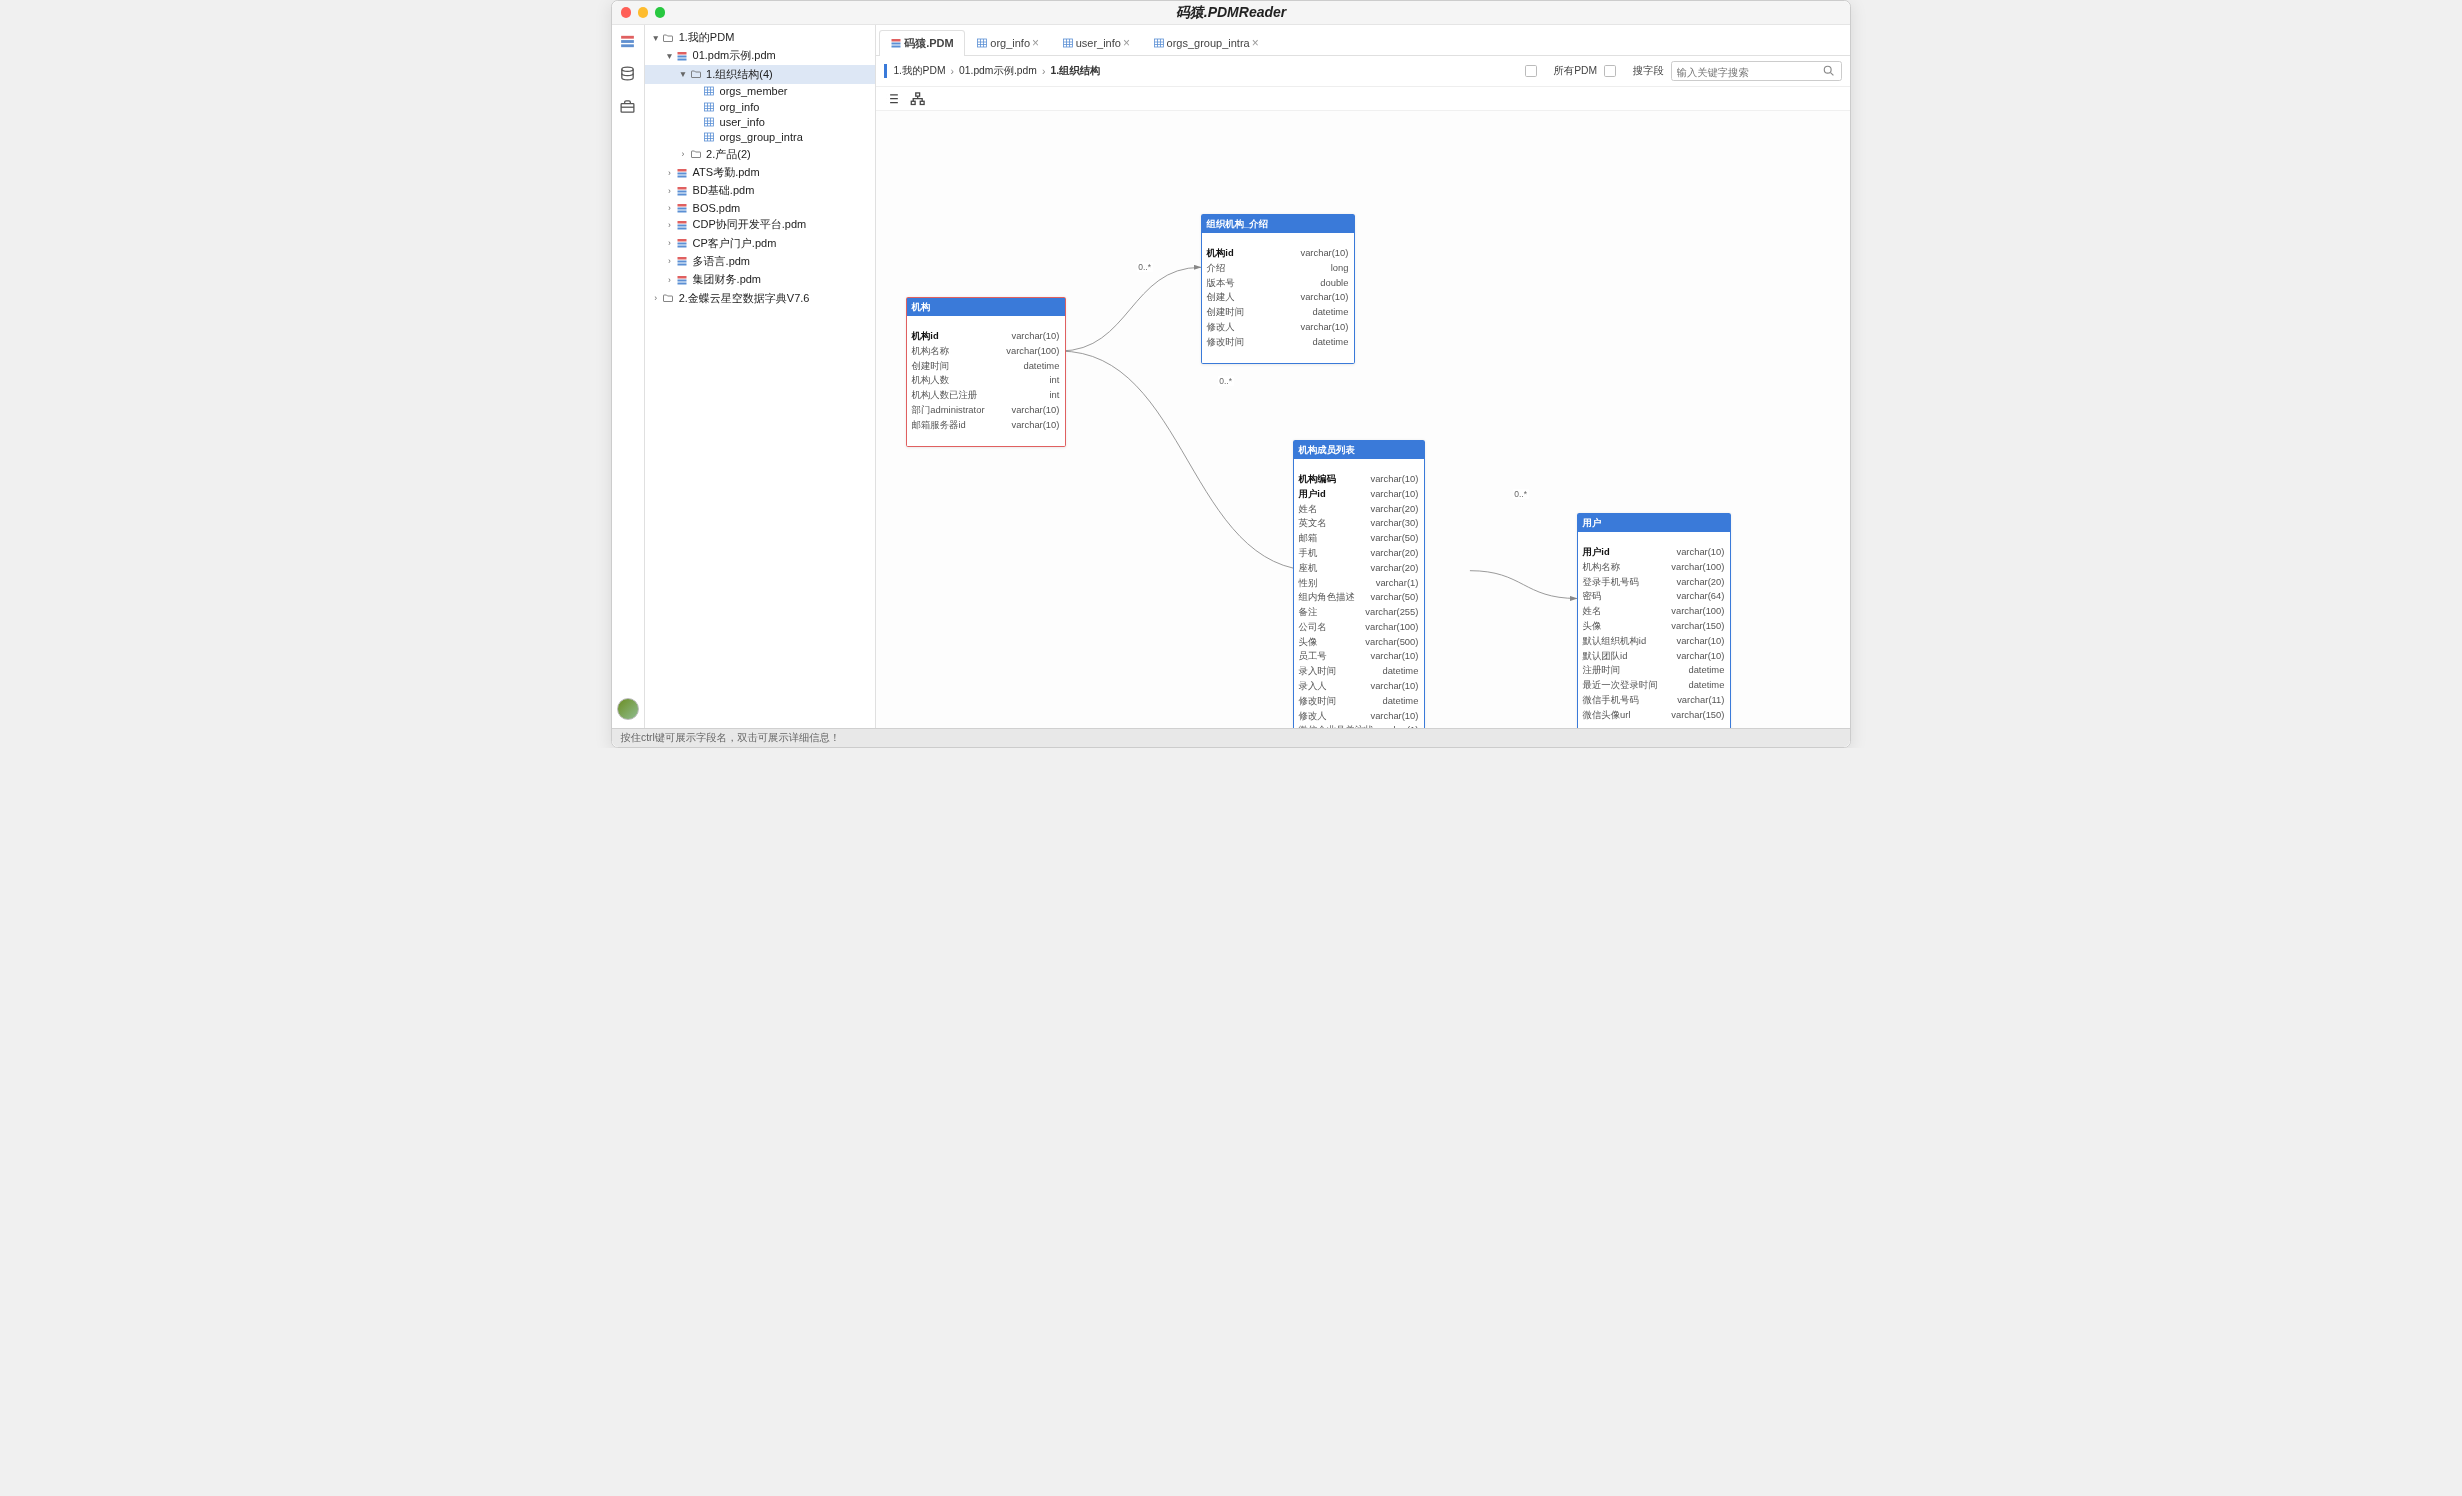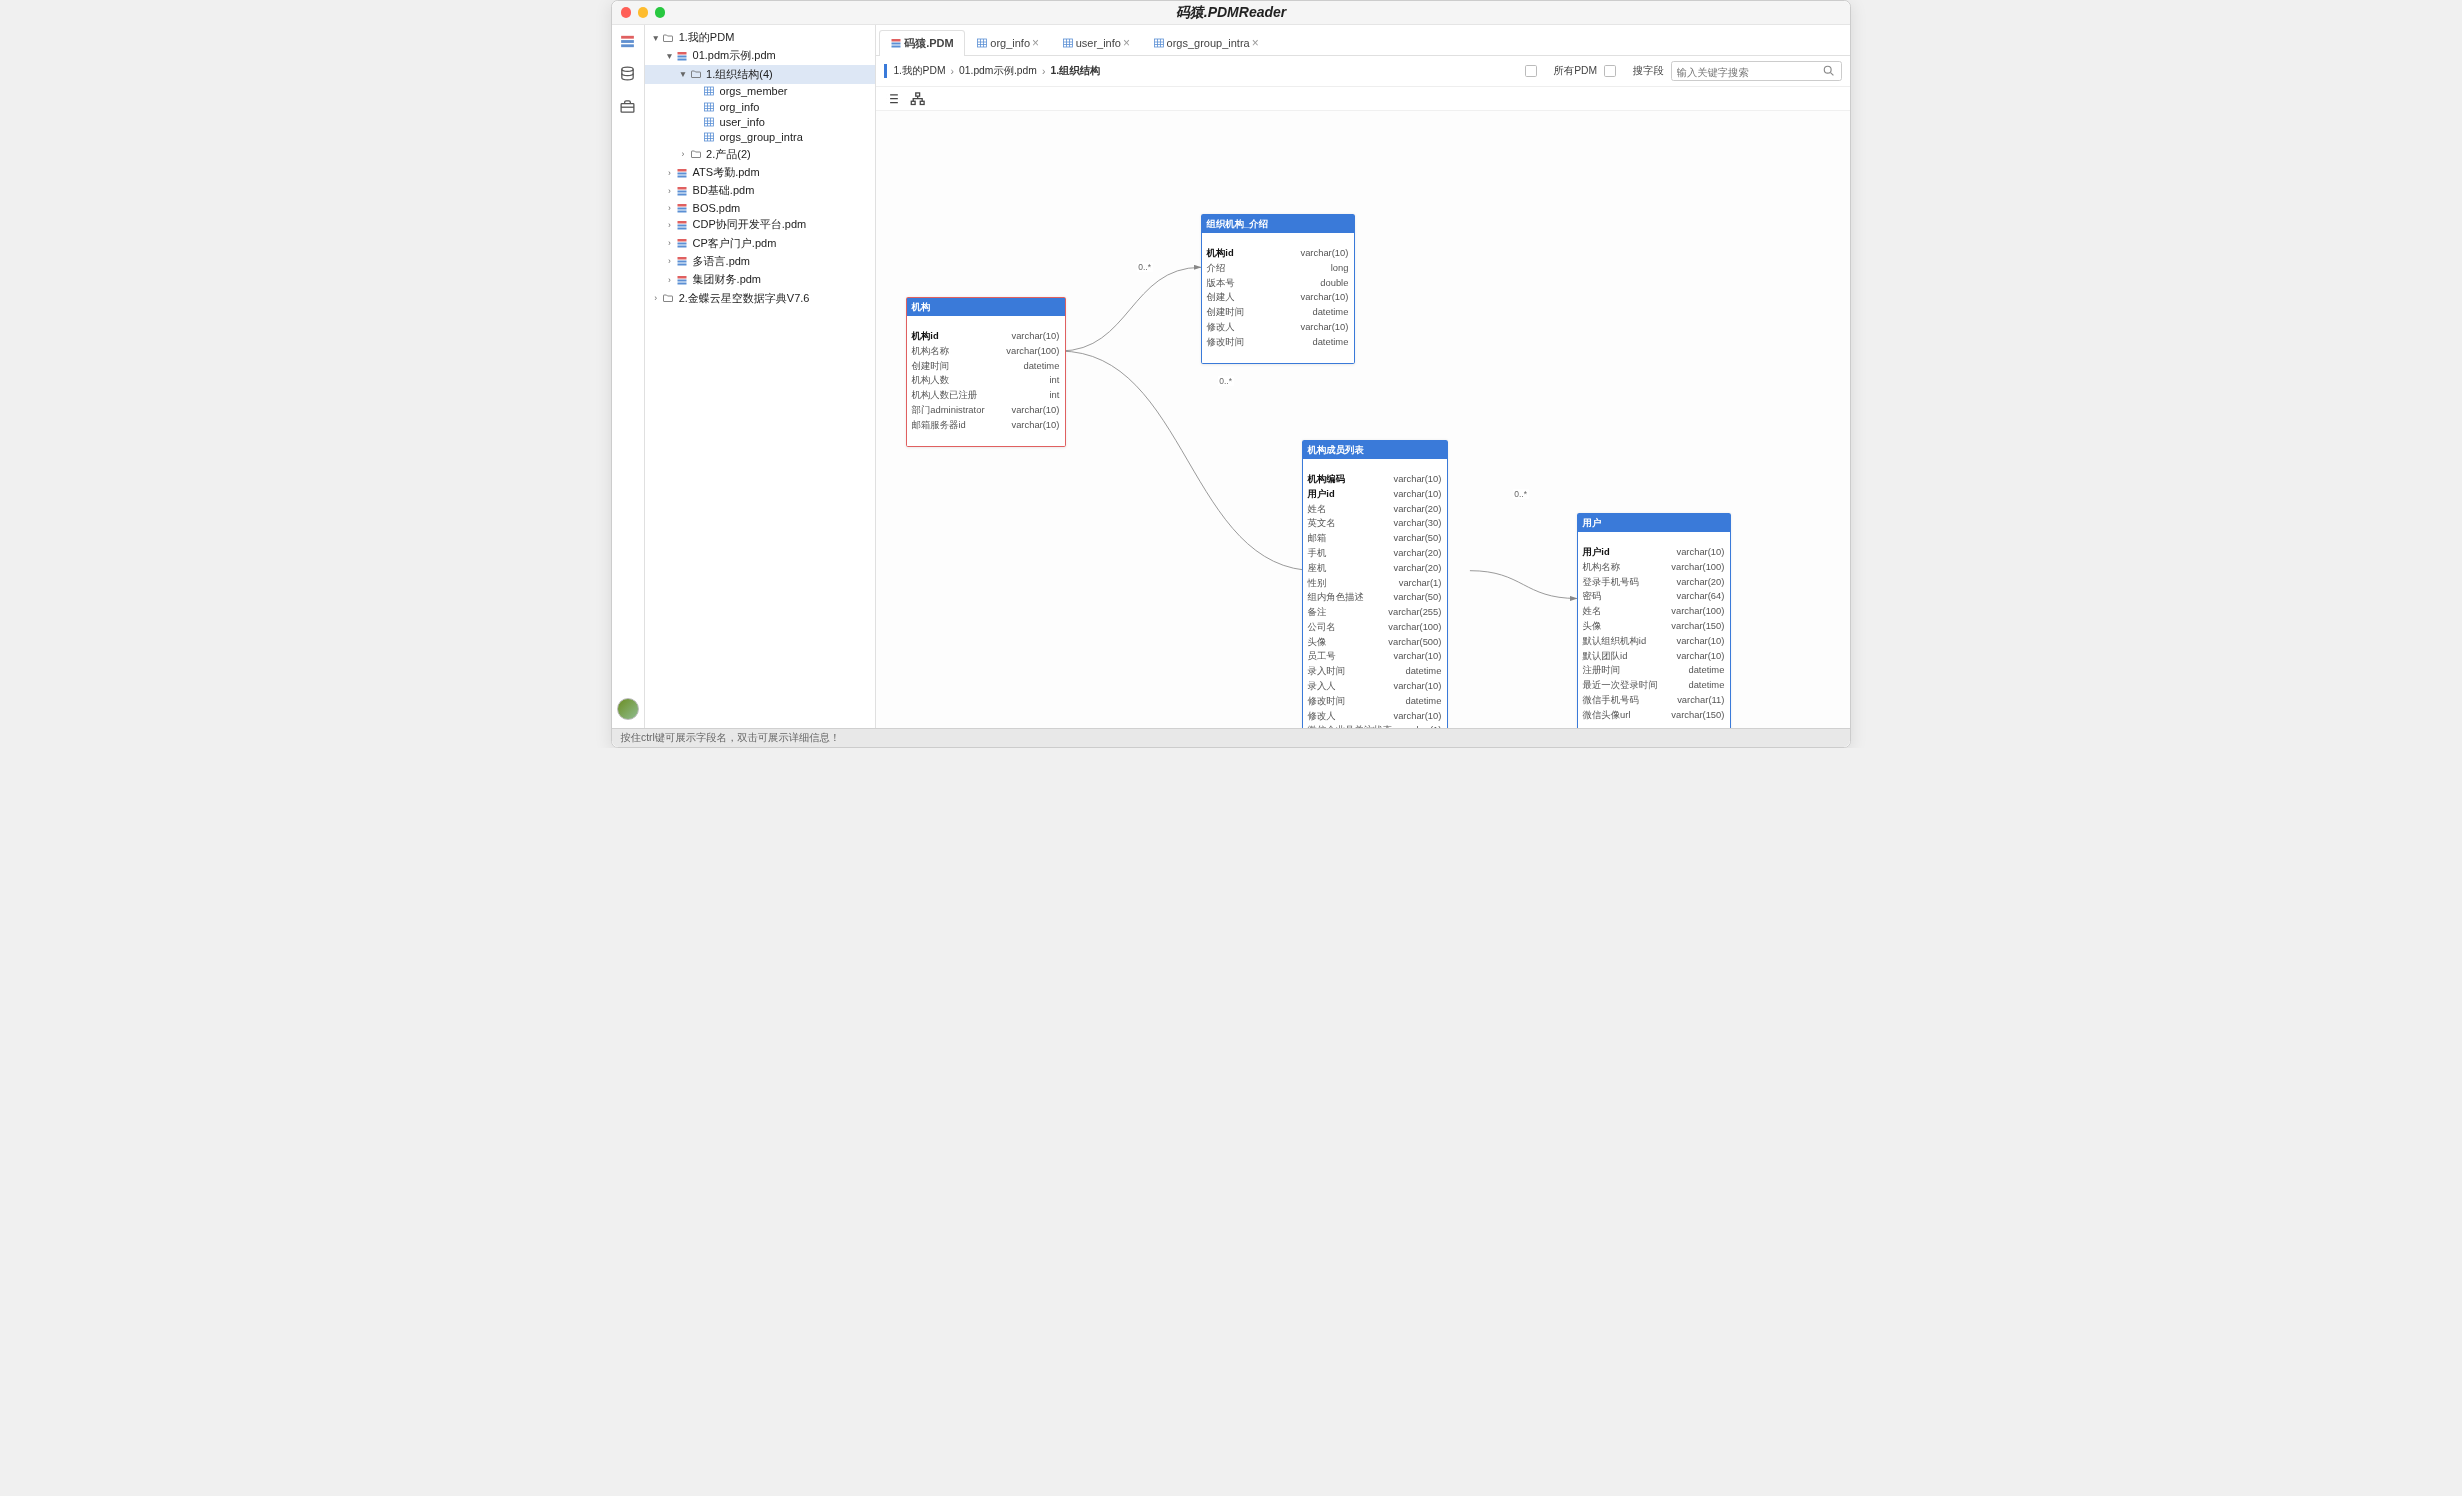--- a/index.html
+++ b/index.html
@@ -424,21 +424,21 @@
               <div class="erd-row">
                 <span class="col-name">部门administrator</span>
                 <span class="col-type">varchar(10)</span>
               </div>
               <div class="erd-row">
                 <span class="col-name">邮箱服务器id</span>
                 <span class="col-type">varchar(10)</span>
               </div>
             </div>
           </div>
-          <div class="erd-table" style="left: 426px; top: 329px; width: 146px;">
+          <div class="erd-table" style="left: 417px; top: 329px; width: 132px;">
             <div class="erd-header">机构成员列表</div>
             <div class="erd-body">
               <div class="erd-row pk">
                 <span class="col-name">机构编码</span>
                 <span class="col-type">varchar(10)</span>
               </div>
               <div class="erd-row pk">
                 <span class="col-name">用户id</span>
                 <span class="col-type">varchar(10)</span>
               </div>

